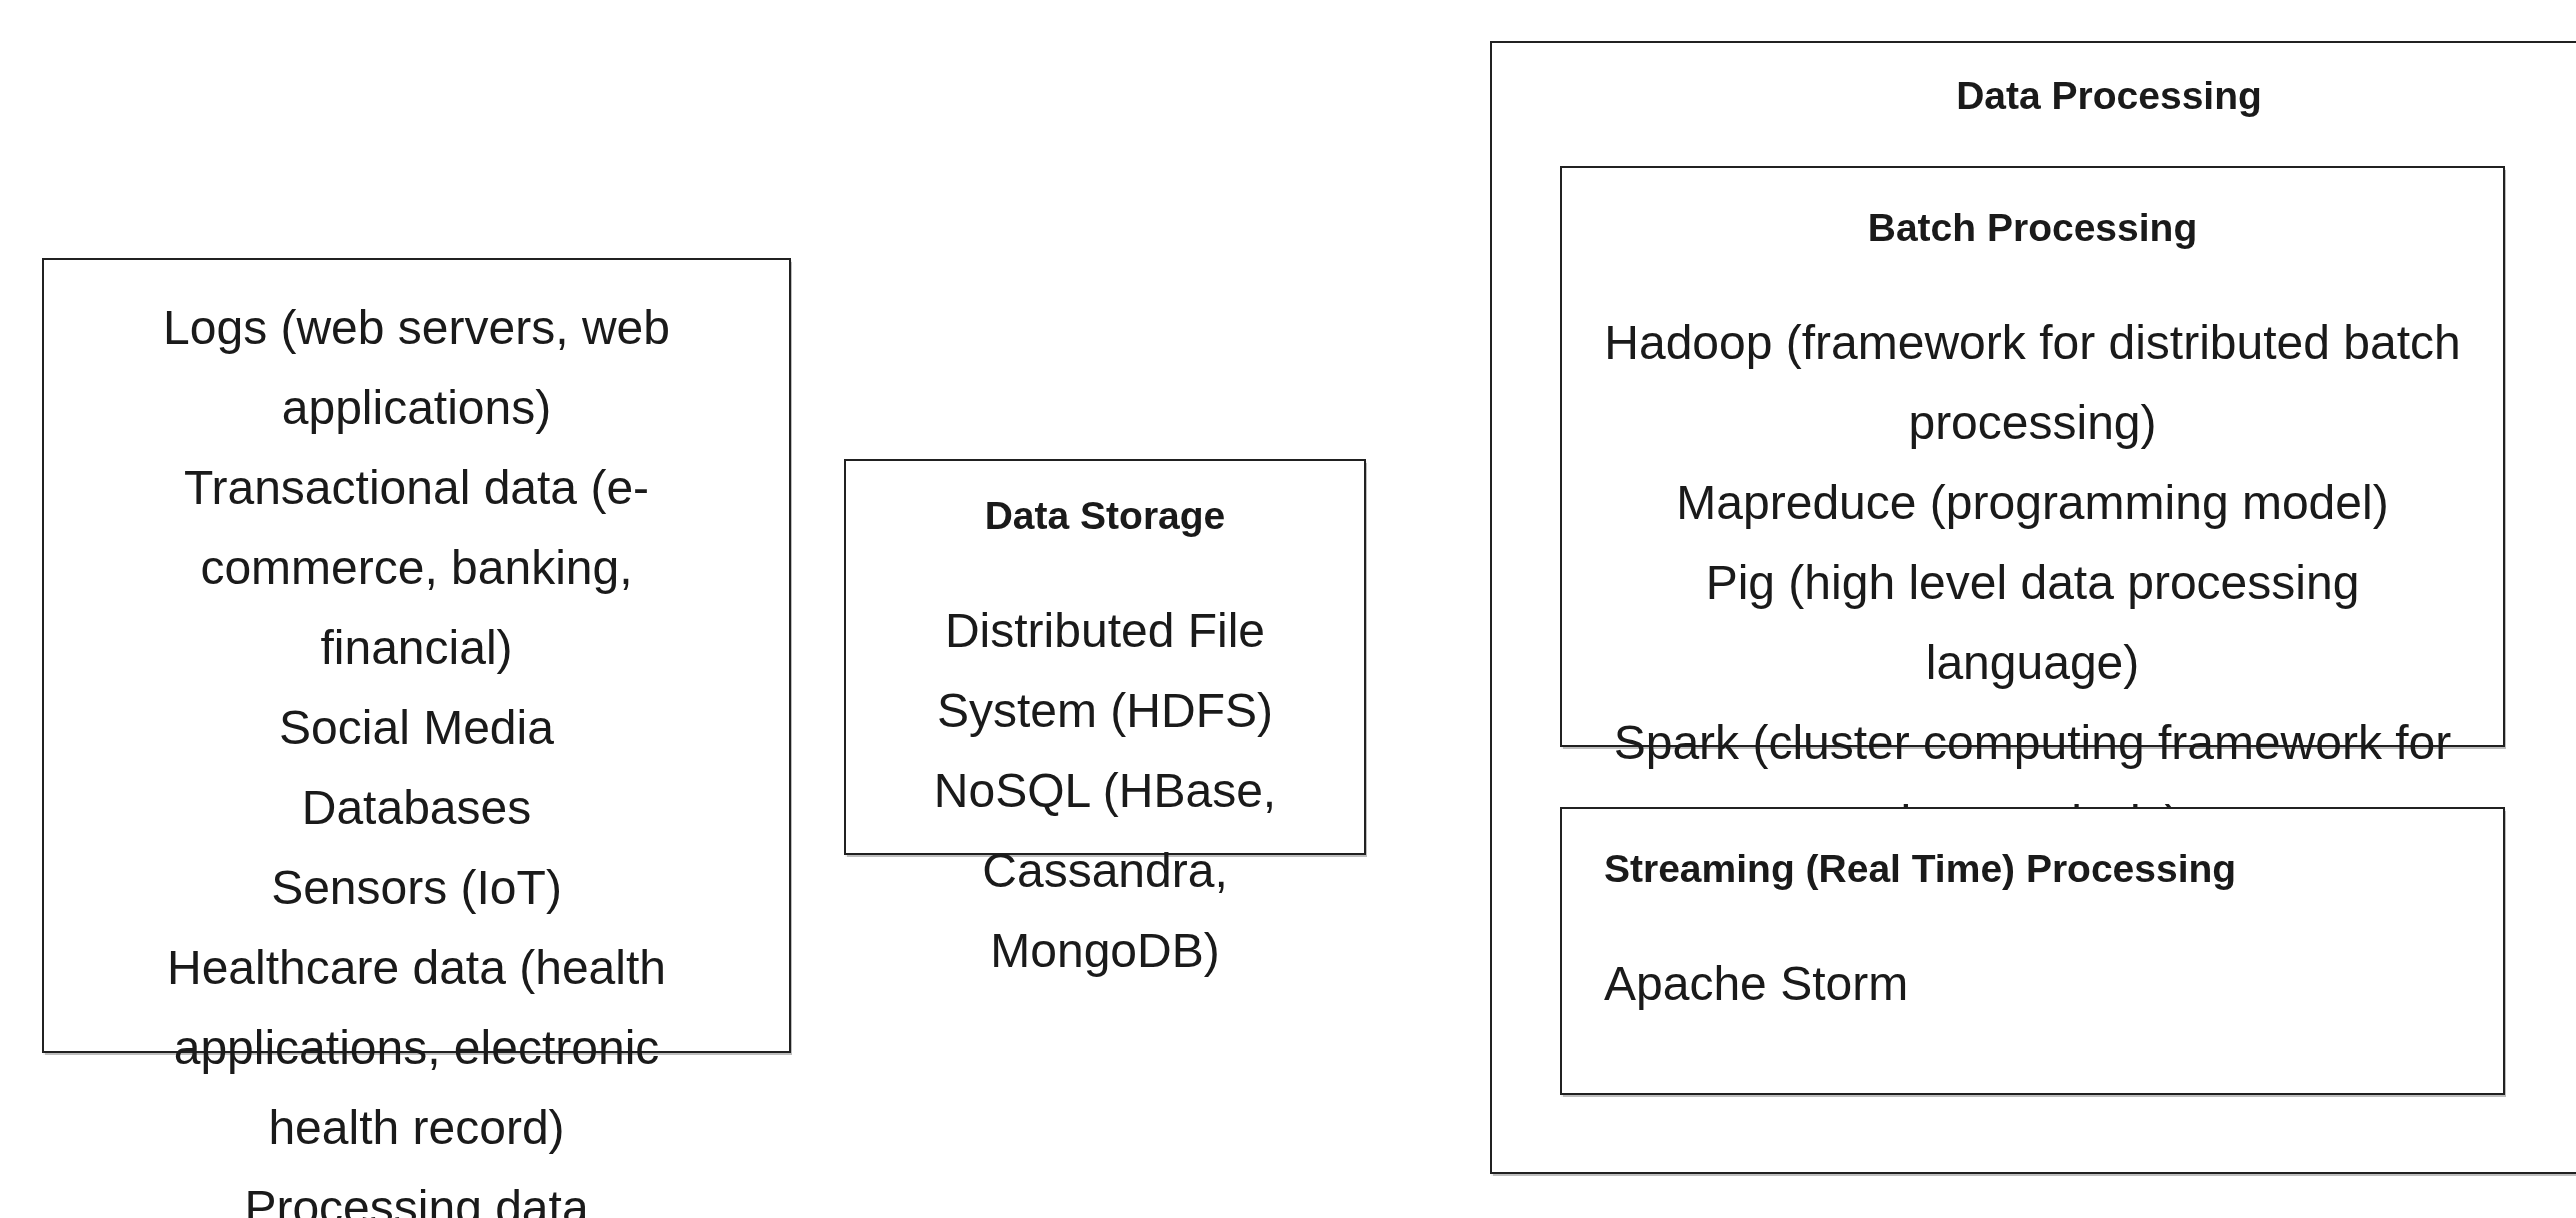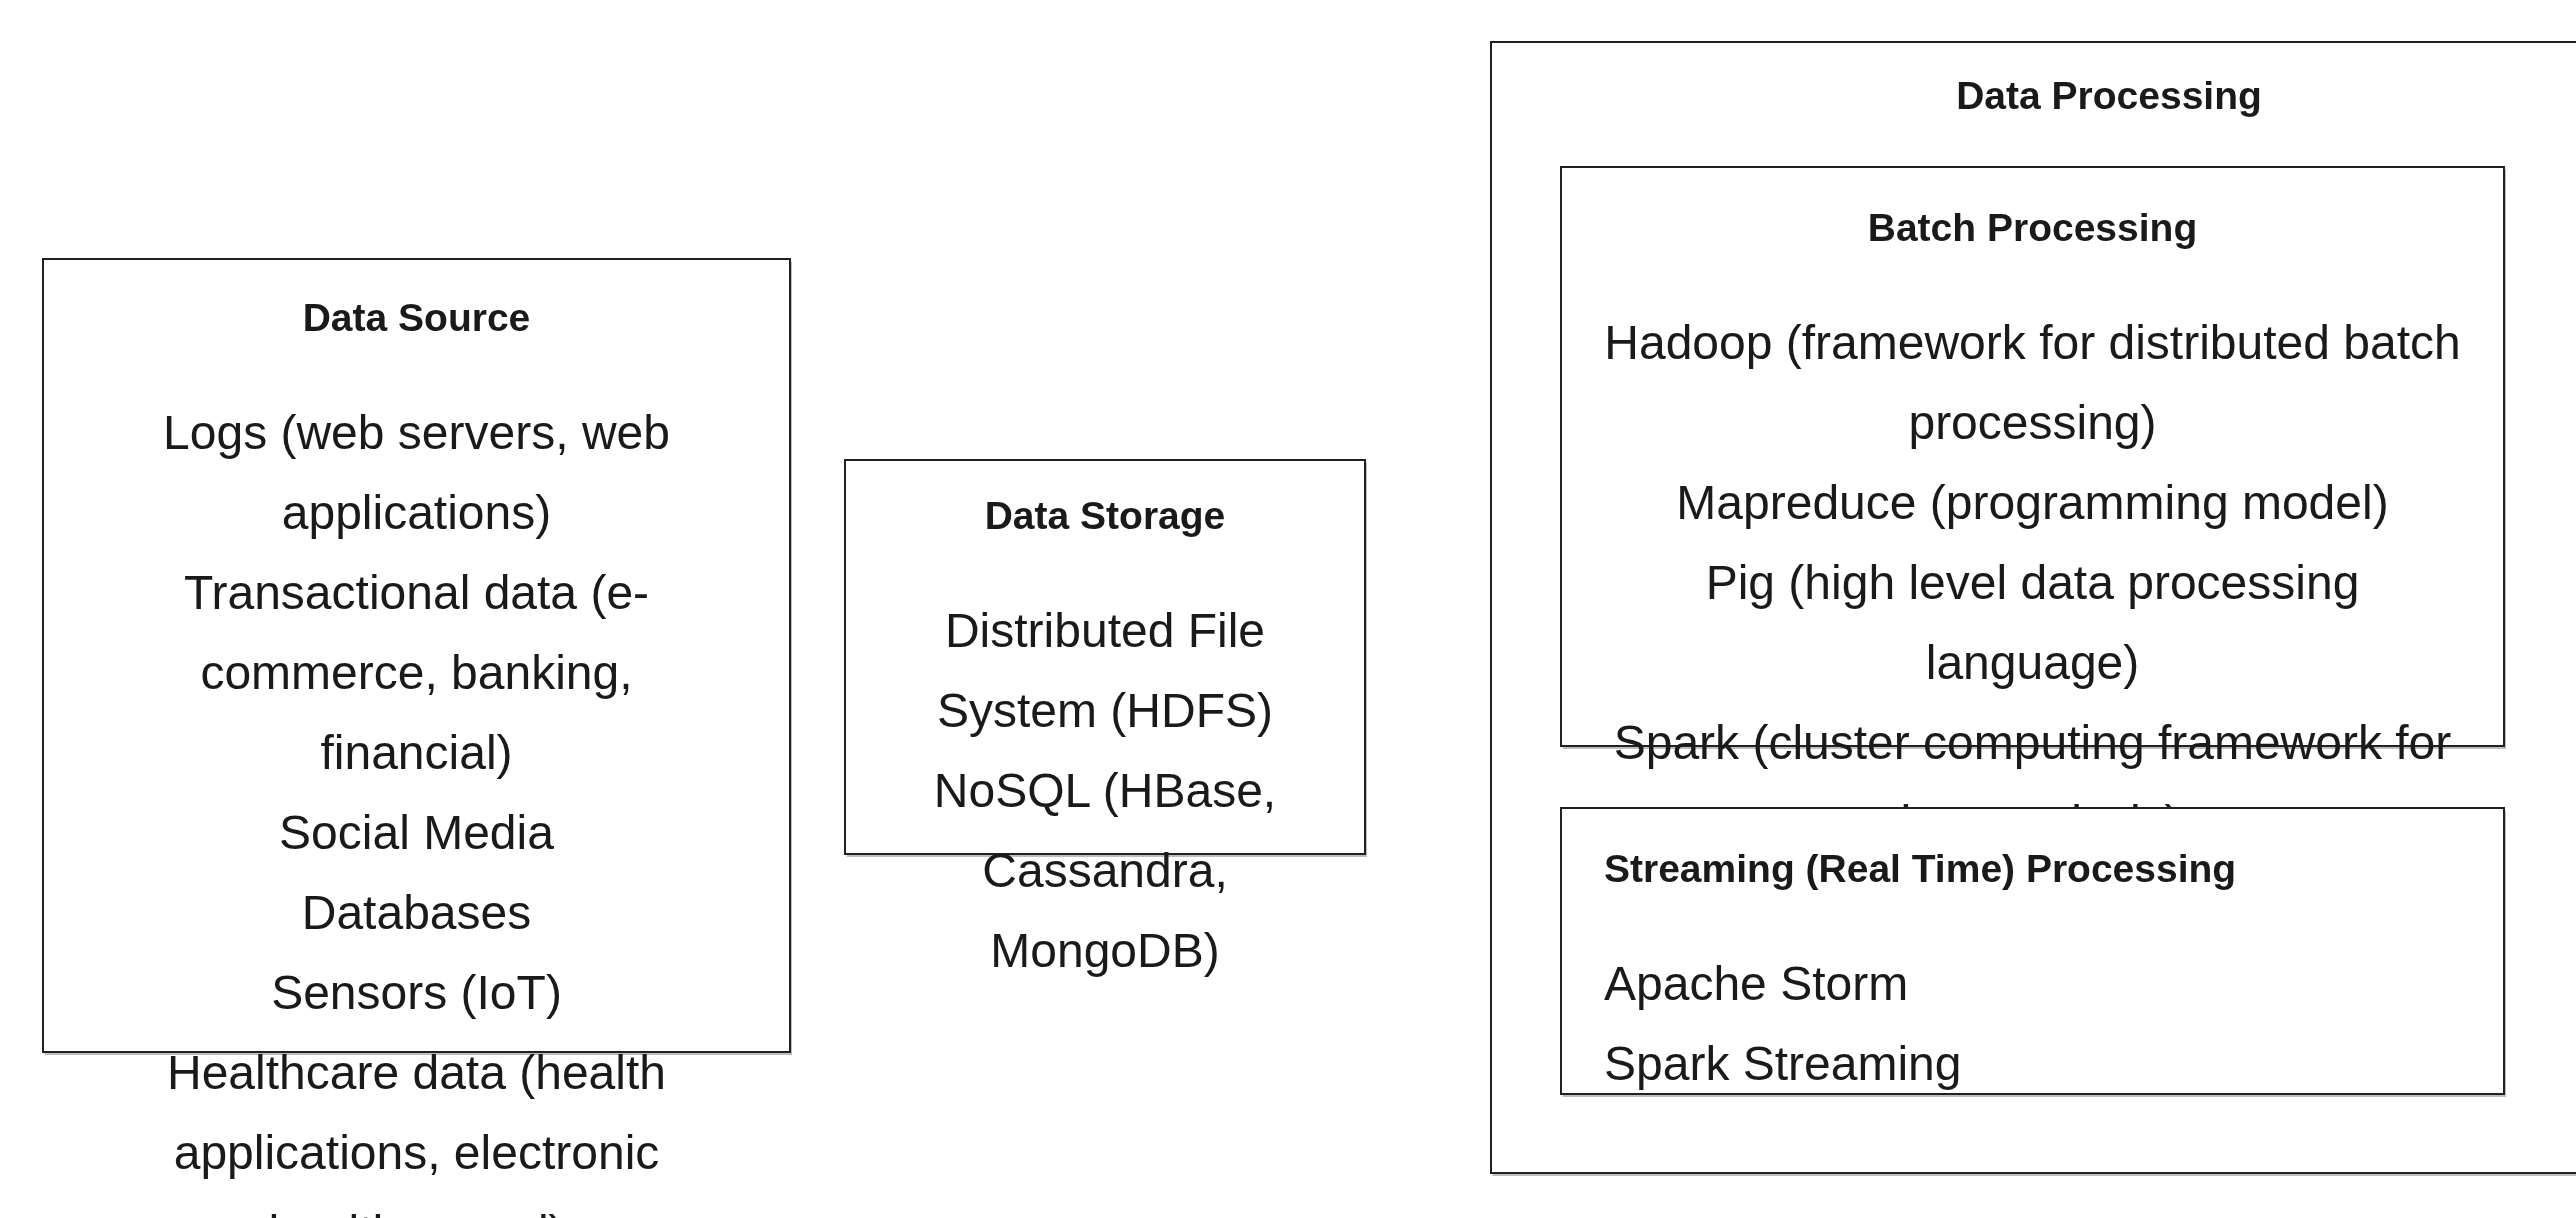--- a/index.html
+++ b/index.html
@@ -72,21 +72,20 @@
     width: 945px; height: 288px;
     padding: 30px 42px 0;
   }
 </style>
 </head>
 <body>
 
 <div class="canvas">
 
   <section class="box center-text" id="box-source">
-    <div class="box-title">Data Source</div>
     <div class="items">
         <div class="list-line">Logs (web servers, web applications)</div>
         <div class="list-line">Transactional data (e-commerce, banking, financial)</div>
         <div class="list-line">Social Media</div>
         <div class="list-line">Databases</div>
         <div class="list-line">Sensors (IoT)</div>
         <div class="list-line">Healthcare data (health applications, electronic health record)</div>
         <div class="list-line">Processing data</div>
       </div>
   </section>
@@ -109,19 +108,18 @@
           <div class="list-line">Mapreduce (programming model)</div>
           <div class="list-line">Pig (high level data processing language)</div>
           <div class="list-line">Spark (cluster computing framework for data analysis)</div>
         </div>
     </section>
 
     <section class="box left-text" id="box-streaming">
       <div class="box-title">Streaming (Real Time) Processing</div>
       <div class="items">
           <div class="list-line">Apache Storm</div>
-          <div class="list-line">Spark Streaming</div>
         </div>
     </section>
   </section>
 
 </div>
 
 
 </body></html>

